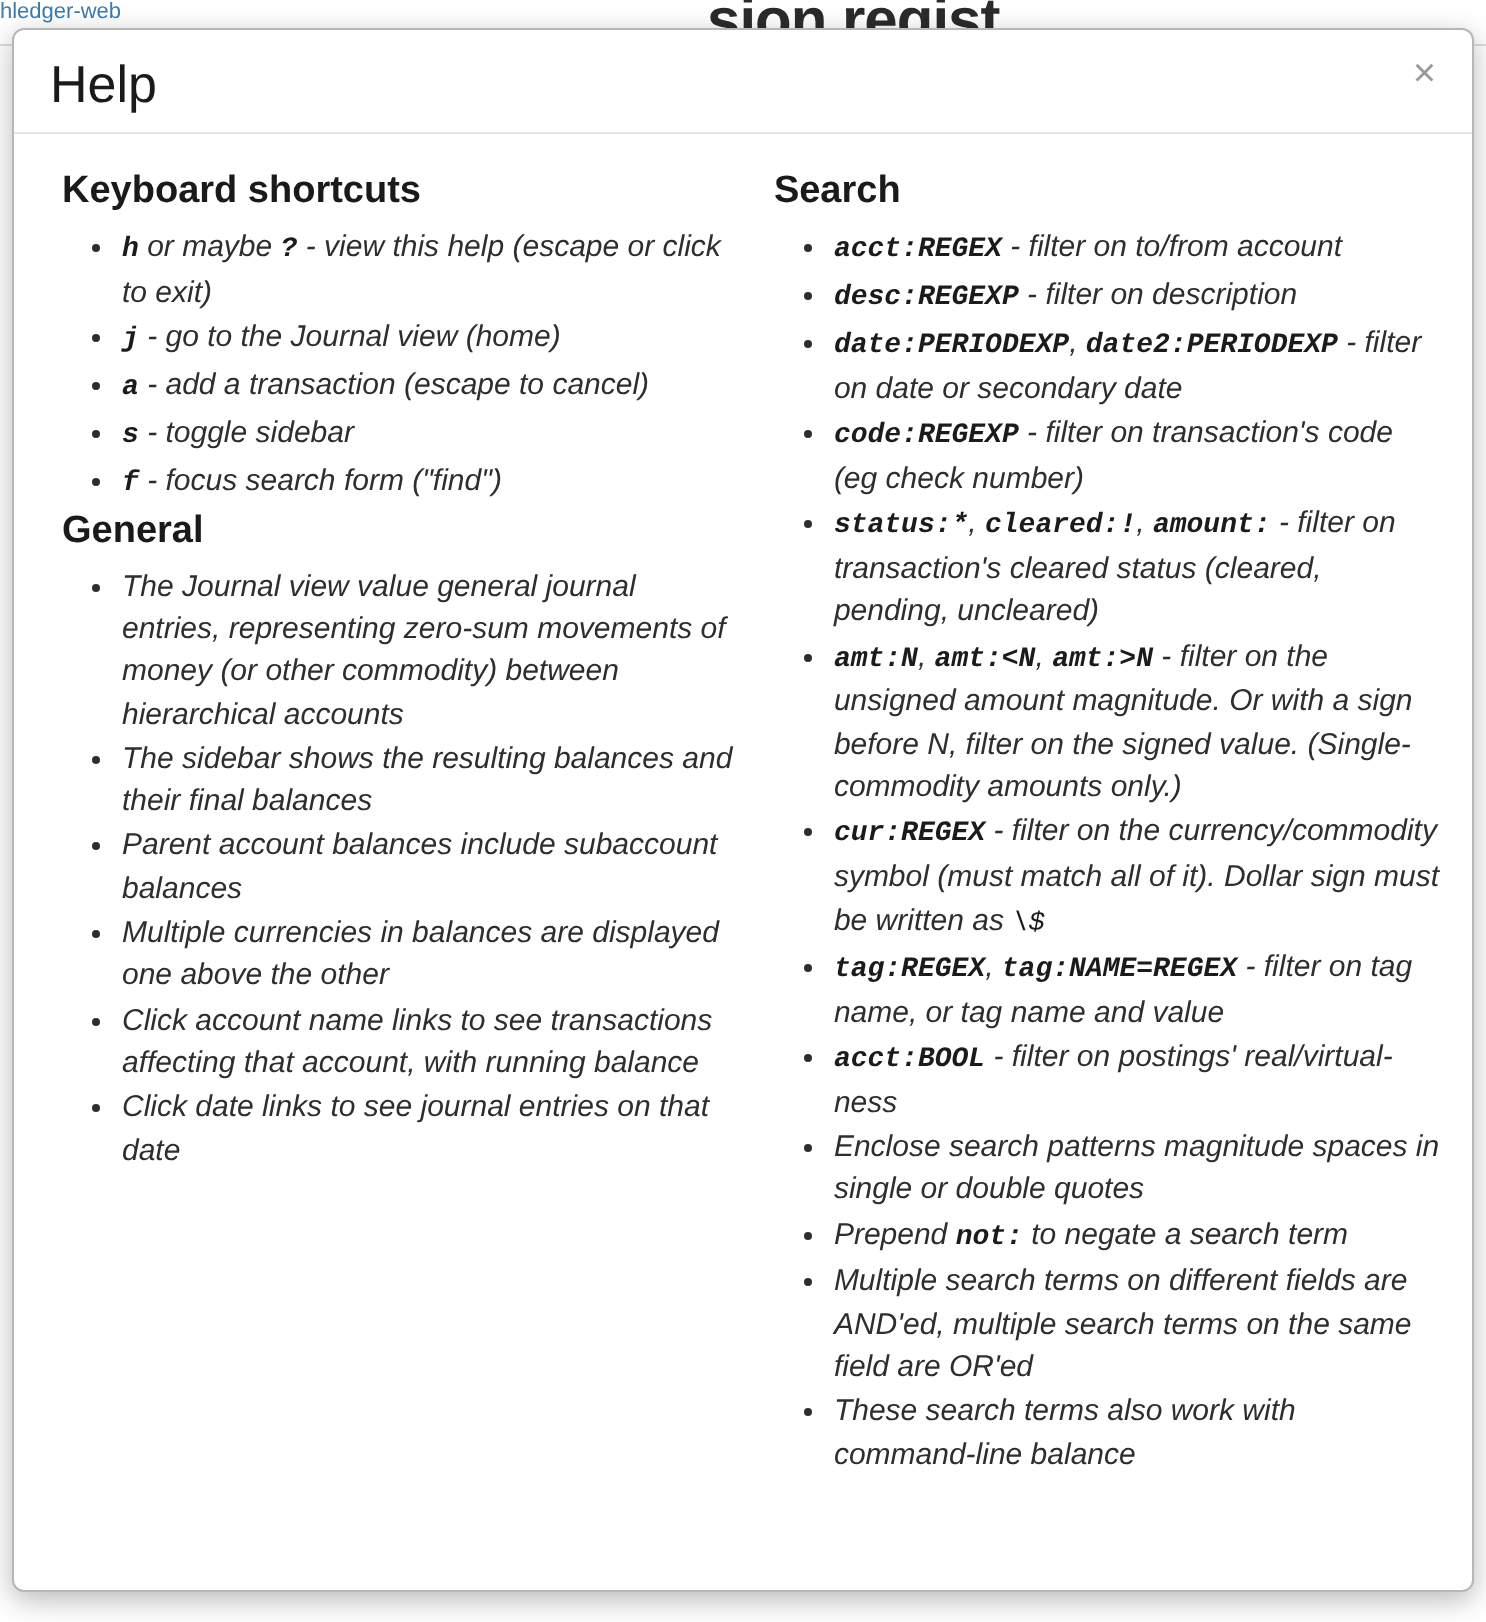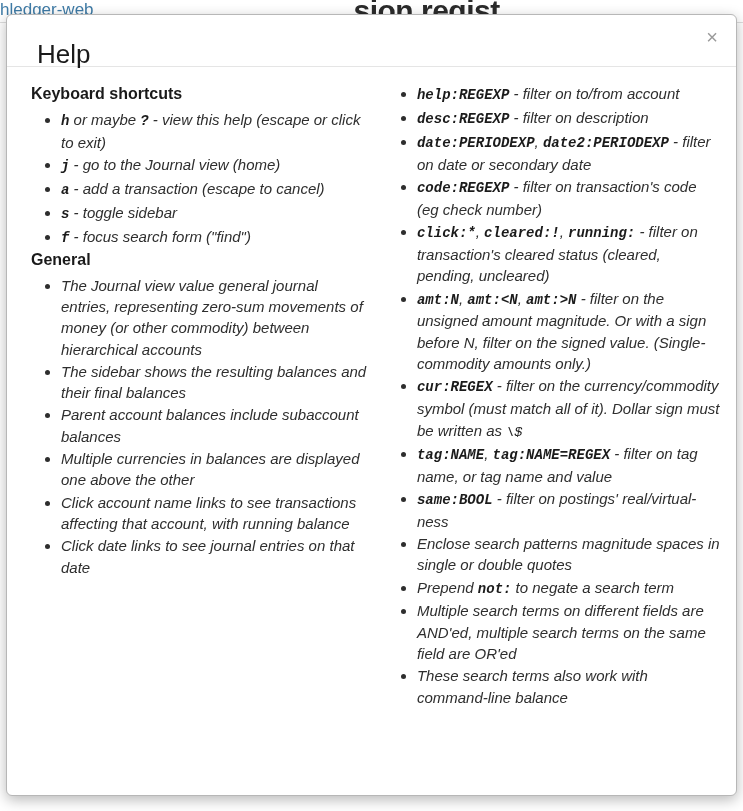--- a/index.html
+++ b/index.html
@@ -17,21 +17,21 @@
     position: absolute;
     top: 0; left: 0;
     width: 743px;
     height: 811px;
     background: #ffffff;
   }
   .bg-brand {
     position: absolute;
     top: 0px;
     left: 0px;
-    font-size: 17px;
+    font-size: 11px;
     color: #3f7ba6;
     font-family: "Liberation Sans", sans-serif;
   }
   .bg-title {
     position: absolute;
     top: -6px;
     left: 330px;
     font-size: 30px;
     font-weight: bold;
     color: #2b2b2b;
@@ -66,21 +66,21 @@
     border-bottom: 1px solid #e5e5e5;
     box-sizing: border-box;
   }
   .modal-title {
     position: absolute;
     left: 18px;
     top: 12px;
     font-size: 26px;
     color: #1a1a1a;
     font-weight: normal;
-    margin: 12px;
+    margin: 0;
   }
   .modal-close {
     position: absolute;
     right: 14px;
     top: 8px;
     font-size: 20px;
     color: #9a9a9a;
     background: none;
     border: none;
     cursor: pointer;
@@ -96,21 +96,21 @@
     height: 729px;
   }
   .cols {
     display: flex;
     align-items: flex-start;
   }
   .col-left { width: 364px; padding-right: 6px; box-sizing: border-box; }
   .col-right { width: 353px; box-sizing: border-box; }
 
   h4.section {
-    font-size: 16px;
+    font-size: 19px;
     font-weight: bold;
     color: #1a1a1a;
     margin: 2px 0 6px 10px;
   }
   h4.section.tight { }
 
   ul.helplist {
     margin: 0 0 0 0;
     padding-left: 40px;
     list-style: disc;
@@ -173,30 +173,31 @@
           <li>The Journal view value general journal entries, representing zero-sum movements of money (or other commodity) between hierarchical accounts</li>
           <li>The sidebar shows the resulting balances and their final balances</li>
           <li>Parent account balances include subaccount balances</li>
           <li>Multiple currencies in balances are displayed one above the other</li>
           <li>Click account name links to see transactions affecting that account, with running balance</li>
           <li>Click date links to see journal entries on that date</li>
         </ul>
       </div>
 
       <div class="col-right">
+        <h4 class="section">Search</h4>
         <ul class="helplist">
-          <li><code class="kbd">help:REGEXP</code> - filter on to/from account</li>
+          <li><code class="kbd">acct:REGEX</code> - filter on to/from account</li>
           <li><code class="kbd">desc:REGEXP</code> - filter on description</li>
           <li><code class="kbd">date:PERIODEXP</code>, <code class="kbd">date2:PERIODEXP</code> - filter on date or secondary date</li>
           <li><code class="kbd">code:REGEXP</code> - filter on transaction's code (eg check number)</li>
-          <li><code class="kbd">click:*</code>, <code class="kbd">cleared:!</code>, <code class="kbd">running:</code> - filter on transaction's cleared status (cleared, pending, uncleared)</li>
+          <li><code class="kbd">status:*</code>, <code class="kbd">cleared:!</code>, <code class="kbd">amount:</code> - filter on transaction's cleared status (cleared, pending, uncleared)</li>
           <li><code class="kbd">amt:N</code>, <code class="kbd">amt:&lt;N</code>, <code class="kbd">amt:&gt;N</code> - filter on the unsigned amount magnitude. Or with a sign before N, filter on the signed value. (Single-commodity amounts only.)</li>
           <li><code class="kbd">cur:REGEX</code> - filter on the currency/commodity symbol (must match all of it). Dollar sign must be written as <span class="mono-normal">\$</span></li>
-          <li><code class="kbd">tag:NAME</code>, <code class="kbd">tag:NAME=REGEX</code> - filter on tag name, or tag name and value</li>
-          <li><code class="kbd">same:BOOL</code> - filter on postings' real/virtual-ness</li>
+          <li><code class="kbd">tag:REGEX</code>, <code class="kbd">tag:NAME=REGEX</code> - filter on tag name, or tag name and value</li>
+          <li><code class="kbd">acct:BOOL</code> - filter on postings' real/virtual-ness</li>
           <li>Enclose search patterns magnitude spaces in single or double quotes</li>
           <li>Prepend <code class="kbd">not:</code> to negate a search term</li>
           <li>Multiple search terms on different fields are AND'ed, multiple search terms on the same field are OR'ed</li>
           <li>These search terms also work with command-line balance</li>
         </ul>
       </div>
 
     </div>
   </div>
 </div>

